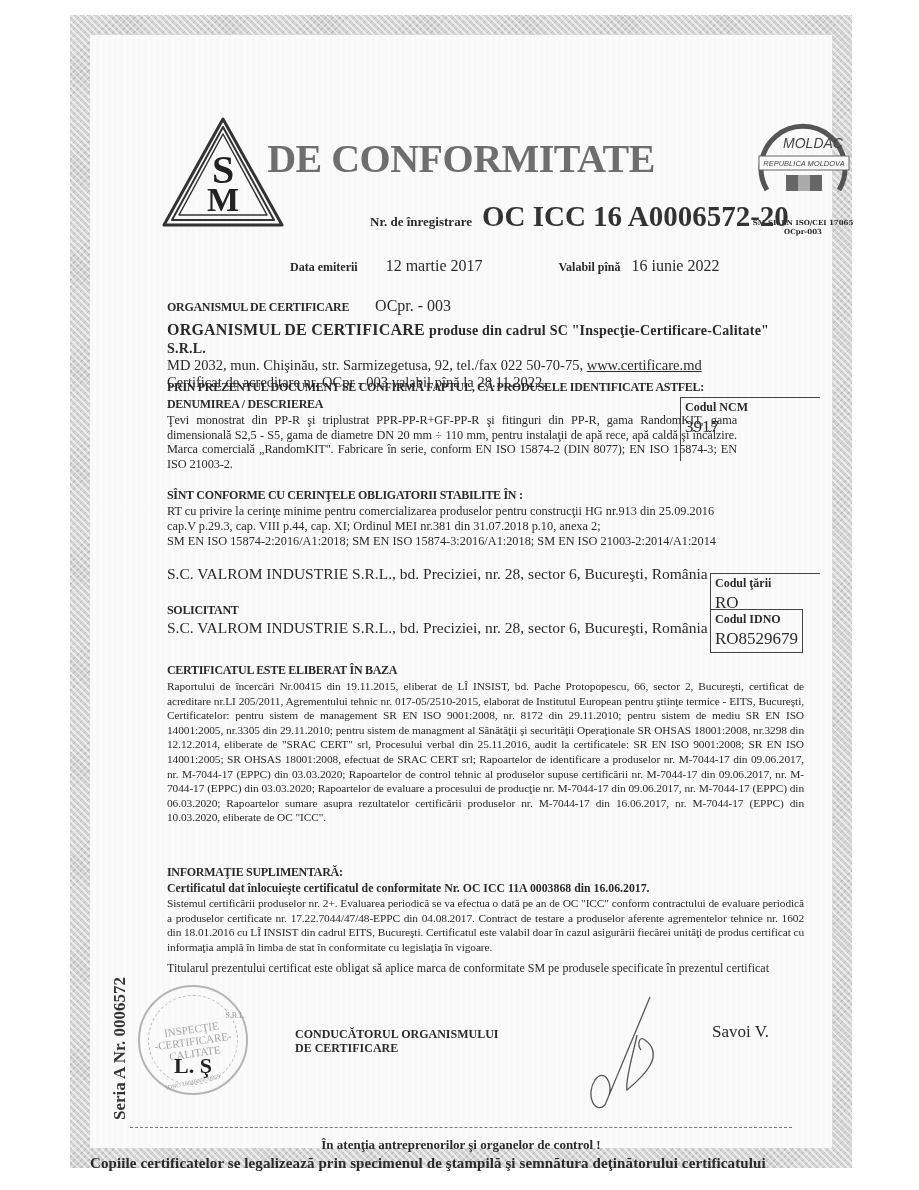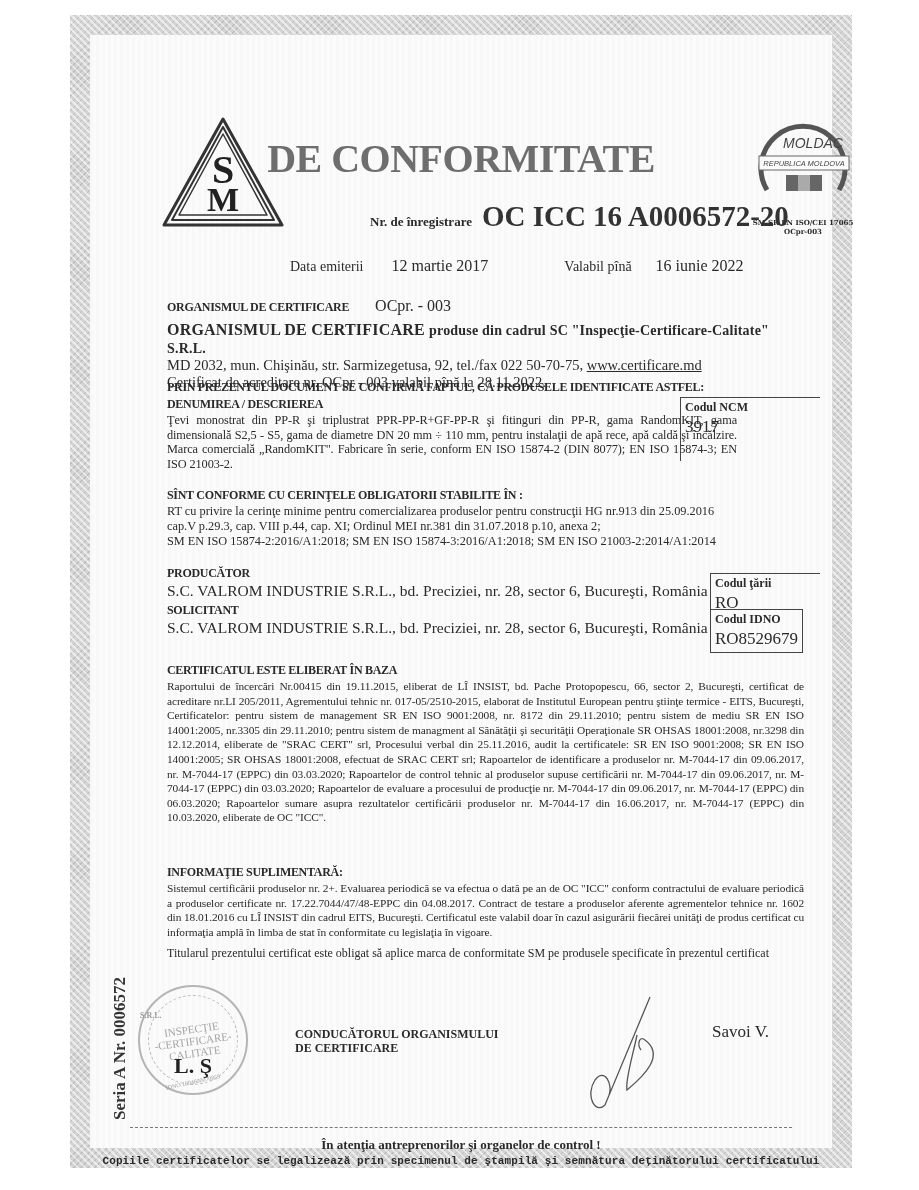--- a/index.html
+++ b/index.html
@@ -37,21 +37,21 @@
   }
   .title1 { top: 60px; font-size: 40px; left: 0; }
   .title2 { top: 100px; font-size: 40px; left: 0; }
   .regrow { position: absolute; left: 280px; top: 165px; white-space: nowrap; }
   .reglabel { font-size: 13px; font-weight: bold; }
   .regnum { font-size: 29px; font-weight: bold; margin-left: 6px; color: #333; }
   .sm-logo { position: absolute; left: 70px; top: 80px; width: 126px; height: 118px; }
   .moldac { position: absolute; left: 663px; top: 85px; width: 100px; height: 90px; }
   .moldac-note { position: absolute; left: 655px; top: 183px; width: 116px; text-align: center; font-size: 7px; font-weight: bold; line-height: 9px; font-family: "DejaVu Serif", serif; }
   .row-dates { position: absolute; top: 222px; left: 200px; font-size: 16px; white-space: nowrap; }
-  .lbl-b { font-size: 14px; font-weight: normal; }
+  .lbl-b { font-size: 12px; font-weight: bold; }
   .val-n { font-size: 16px; }
   .org-row { position: absolute; top: 262px; left: 77px; white-space: nowrap; }
   .sect { position: absolute; left: 77px; right: 28px; font-size: 14px; line-height: 17px; }
   .head-sm { font-size: 12px; font-weight: bold; letter-spacing: -0.3px; }
   .body-sm { font-size: 12px; line-height: 14.6px; text-align: justify; letter-spacing: -0.1px; }
   .org-title { font-size: 16px; font-weight: bold; letter-spacing: 0.2px; }
   .org-title .b2 { font-size: 14px; }
   .code-box {
     position: absolute; border-left: 1px solid #444; border-top: 1px solid #444;
     padding: 2px 6px 0 4px; box-sizing: border-box;
@@ -64,30 +64,30 @@
     font-size: 17px; font-weight: bold; white-space: nowrap; color: #333;
   }
   .stamp {
     position: absolute; left: 48px; top: 950px; width: 110px; height: 110px; border-radius: 50%;
     border: 2px solid #b5b5b5; box-sizing: border-box; color: #9a9a9a;
   }
   .stamp::after {
     content: ""; position: absolute; left: 8px; top: 8px; right: 8px; bottom: 8px;
     border-radius: 50%; border: 1px dashed #bcbcbc;
   }
-  .stamp-srl { position: absolute; left: 0; right: 0; top: 24px; text-align: left; font-size: 8px; font-weight: bold; }
+  .stamp-srl { position: absolute; left: 0; right: 0; top: 24px; text-align: right; font-size: 8px; font-weight: normal; }
   .stamp-text { position: absolute; left: 0; right: 0; top: 36px; text-align: center; font-size: 11px; line-height: 12px; color: #a5a5a5; transform: rotate(-8deg); }
   .stamp-ls { position: absolute; left: 0; right: 0; top: 66px; text-align: center; font-size: 22px; font-weight: bold; color: #222; }
   .stamp-idno { position: absolute; left: 0; right: 0; top: 92px; text-align: center; font-size: 6px; color: #999; transform: rotate(-12deg); }
   .signer-title { position: absolute; left: 205px; top: 992px; font-size: 12px; font-weight: bold; line-height: 14px; }
   .signer-name { position: absolute; left: 622px; top: 987px; font-size: 17px; }
   .signature { position: absolute; left: 485px; top: 960px; width: 110px; height: 120px; }
   .dashes { position: absolute; left: 40px; right: 40px; top: 1092px; border-top: 1px dashed #777; }
   .foot1 { position: absolute; left: 0; right: 0; top: 1102px; text-align: center; font-size: 13px; font-weight: bold; }
-  .foot2 { position: absolute; left: 0; right: 0; top: 1120px; text-align: center; font-size: 11px; font-weight: bold; letter-spacing: 0.1px; font-family: Liberation Mono, monospace; }
+  .foot2 { position: absolute; left: 0; right: 0; top: 1120px; font-size: 15px; font-weight: bold; letter-spacing: 0.1px; }
   a.link { color: #2a2a2a; text-decoration: underline; }
 </style>
 </head>
 <body>
 
 <div class="frame">
   <div class="inner">
 
     <svg class="sm-logo" viewBox="0 0 126 118">
       <path d="M63 4 L122 110 L4 110 Z" fill="none" stroke="#333" stroke-width="3" stroke-linejoin="round"></path>
@@ -115,21 +115,21 @@
 
     <div class="regrow">
       <span class="reglabel">Nr. de înregistrare</span>
       <span class="regnum">OC ICC 16 A0006572-20</span>
     </div>
 
     <div class="row-dates">
       <span class="lbl-b">Data emiterii</span>
       <span class="val-n" style="margin-left:24px">12 martie 2017</span>
       <span class="lbl-b" style="margin-left:72px">Valabil pînă</span>
-      <span class="val-n" style="margin-left:20px">16 iunie 2022</span>
+      <span class="val-n" style="margin-left:7px">16 iunie 2022</span>
     </div>
 
     <div class="org-row">
       <span class="head-sm">ORGANISMUL DE CERTIFICARE</span>
       <span style="font-size:16px;margin-left:22px">OCpr. - 003</span>
     </div>
 
     <div class="sect" style="top:286px">
       <div class="org-title">
         <span>ORGANISMUL DE CERTIFICARE</span>
@@ -153,21 +153,20 @@
     </div>
 
     <div class="sect" style="top:452px">
       <div class="head-sm">SÎNT CONFORME CU CERINŢELE OBLIGATORII STABILITE ÎN :</div>
       <div style="font-size:12.3px;line-height:15px">RT cu privire la cerinţe minime pentru comercializarea produselor pentru construcţii HG nr.913 din 25.09.2016</div>
       <div style="font-size:12.3px;line-height:15px">cap.V p.29.3, cap. VIII p.44, cap. XI; Ordinul MEI  nr.381 din 31.07.2018 p.10, anexa 2;</div>
       <div style="font-size:12.3px;line-height:15px">SM EN ISO 15874-2:2016/A1:2018; SM EN ISO 15874-3:2016/A1:2018; SM EN ISO 21003-2:2014/A1:2014</div>
     </div>
 
     <div class="sect" style="top:530px">
-      <div class="head-sm">PRODUCĂTOR</div>
       <div style="font-size:15.5px;line-height:18px">S.C. VALROM INDUSTRIE S.R.L., bd. Preciziei, nr. 28, sector 6, Bucureşti, România</div>
     </div>
     <div class="code-box" style="left:620px;top:538px;width:110px;height:42px">
       <span class="cl">Codul ţării</span>
       <span class="cv">RO</span>
     </div>
 
     <div class="sect" style="top:567px">
       <div class="head-sm">SOLICITANT</div>
       <div style="font-size:15.5px;line-height:18px">S.C. VALROM INDUSTRIE S.R.L., bd. Preciziei, nr. 28, sector 6, Bucureşti, România</div>
@@ -177,20 +176,21 @@
       <span class="cv">RO8529679</span>
     </div>
 
     <div class="sect" style="top:627px">
       <div class="head-sm">CERTIFICATUL ESTE ELIBERAT ÎN BAZA</div>
       <div class="body-sm" style="font-size:11.4px">Raportului de încercări Nr.00415 din 19.11.2015, eliberat de LÎ  INSIST, bd. Pache Protopopescu, 66, sector 2, Bucureşti, certificat de acreditare nr.LI 205/2011, Agrementului tehnic nr. 017-05/2510-2015, elaborat de Institutul European pentru ştiinţe termice - EITS, Bucureşti, Certificatelor: pentru sistem de management SR EN ISO 9001:2008, nr. 8172 din 29.11.2010; pentru sistem de mediu SR EN ISO 14001:2005, nr.3305 din 29.11.2010; pentru sistem de managment al Sănătăţii şi securităţii Operaţionale SR OHSAS 18001:2008, nr.3298 din 12.12.2014, eliberate de "SRAC CERT" srl, Procesului verbal din 25.11.2016, audit la certificatele: SR EN ISO 9001:2008; SR EN ISO 14001:2005; SR OHSAS 18001:2008, efectuat de SRAC CERT srl; Rapoartelor de identificare a produselor nr. M-7044-17 din 09.06.2017, nr. M-7044-17 (EPPC) din 03.03.2020; Rapoartelor de control tehnic al produselor supuse certificării nr. M-7044-17 din 09.06.2017, nr. M-7044-17 (EPPC) din 03.03.2020; Rapoartelor  de evaluare a procesului de producţie nr. M-7044-17 din 09.06.2017, nr. M-7044-17 (EPPC) din 06.03.2020; Rapoartelor  sumare asupra rezultatelor certificării produselor nr. M-7044-17 din 16.06.2017, nr. M-7044-17 (EPPC) din 10.03.2020, eliberate de OC "ICC".</div>
     </div>
 
     <div class="sect" style="top:829px">
       <div class="head-sm">INFORMAŢIE SUPLIMENTARĂ:</div>
+      <div style="font-size:11.8px;font-weight:bold;line-height:15px">Certificatul dat înlocuieşte certificatul de conformitate Nr. OC ICC 11A 0003868  din 16.06.2017.</div>
       <div class="body-sm" style="font-size:11.4px">Sistemul certificării produselor nr. 2+. Evaluarea periodică  se va efectua o dată pe an de OC "ICC" conform contractului de evaluare periodică a produselor certificate nr. 17.22.7044/47/48-EPPC din 04.08.2017. Contract de testare a produselor aferente agrementelor tehnice nr. 1602 din 18.01.2016 cu LÎ INSIST din cadrul EITS, Bucureşti. Certificatul este valabil doar în cazul asigurării fiecărei unităţi de produs certificat cu informaţia amplă  în limba de stat în conformitate cu legislaţia în vigoare.</div>
       <div style="font-size:12px;margin-top:6px;white-space:nowrap">Titularul prezentului certificat este obligat să aplice marca de conformitate SM pe produsele specificate în prezentul certificat</div>
     </div>
 
     <div class="serial">Seria A Nr.  0006572</div>
 
     <div class="stamp">
       <div class="stamp-srl">S.R.L.</div>
       <div class="stamp-text">
         <div>INSPECŢIE</div>

